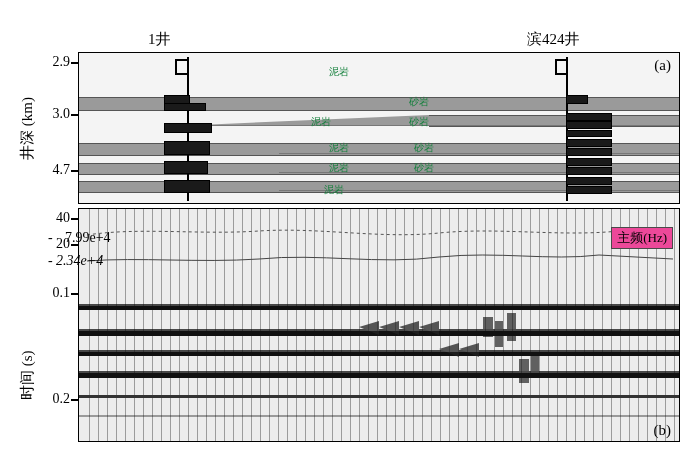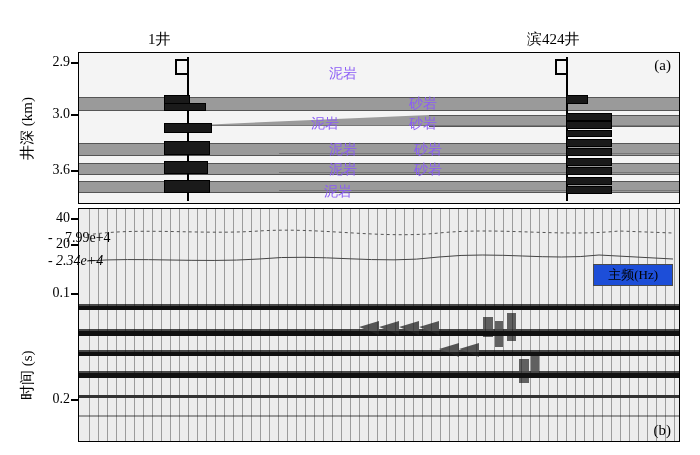--- a/index.html
+++ b/index.html
@@ -12,49 +12,49 @@
   .shalebg{position:absolute;left:0;width:100%;background:#f0f0f0;}
 
   .taper{position:absolute;height:0;border-style:solid;border-color:transparent;}
 
   
   .logcol{position:absolute;width:2px;background:#000;}
   .logbar{position:absolute;background:#1a1a1a;border:1px solid #000;}
 
   .panelTag{position:absolute;font-size:15px;font-family:"Liberation Serif",serif;}
 
-  .rockLbl{position:absolute;font-size:14px;color:#8b5cf6;}
+  .rockLbl{position:absolute;font-size:10px;color:#15803d;}
 
   
   #panelB{position:absolute;left:78px;top:208px;width:600px;height:232px;border:1.5px solid #000;background:#ededed;overflow:hidden;}
   .trace{position:absolute;top:0;width:1px;height:100%;background:rgba(90,90,90,.55);}
   .refl{position:absolute;left:0;width:100%;}
 
   
   .ytick{position:absolute;font-size:14px;text-align:right;}
   .axTitle{position:absolute;font-size:15px;}
   .rot{transform:rotate(-90deg);transform-origin:left top;}
 
-  .legendBox{position:absolute;background:#1d4ed8;border:1px solid #4a4a4a;font-size:13px;padding:1px 14px;white-space:nowrap;margin-top:37px;}
+  .legendBox{position:absolute;background:#ec4899;border:1px solid #4a4a4a;font-size:13px;padding:1px 5px;white-space:nowrap;}
   .annot{position:absolute;font-size:14px;font-family:"Liberation Serif",serif;}
 
   .wellTitle{position:absolute;font-size:15px;white-space:nowrap;}
   .tickmark{position:absolute;background:#000;}
 </style>
 </head>
 <body>
 
 <div id="root">
 
   <div class="wellTitle" style="left:148px;top:30px;">1井</div>
   <div class="wellTitle" style="left:527px;top:30px;">滨424井</div>
 
   <div class="ytick" style="left:26px;top:54px;width:44px;">2.9</div>
   <div class="ytick" style="left:26px;top:106px;width:44px;">3.0</div>
-  <div class="ytick" style="left:26px;top:162px;width:44px;">3.6</div>
+  <div class="ytick" style="left:26px;top:162px;width:44px;">4.7</div>
   <div class="tickmark" style="left:71px;top:62px;width:7px;height:1.5px;"></div>
   <div class="tickmark" style="left:71px;top:114px;width:7px;height:1.5px;"></div>
   <div class="tickmark" style="left:71px;top:170px;width:7px;height:1.5px;"></div>
 
   <div class="axTitle rot" style="left:18px;top:160px;">井深 (km)</div>
 
   <div id="panelA">
 
     <div class="shalebg" style="top:0;height:150px;background:#f4f4f4;"></div>
 

